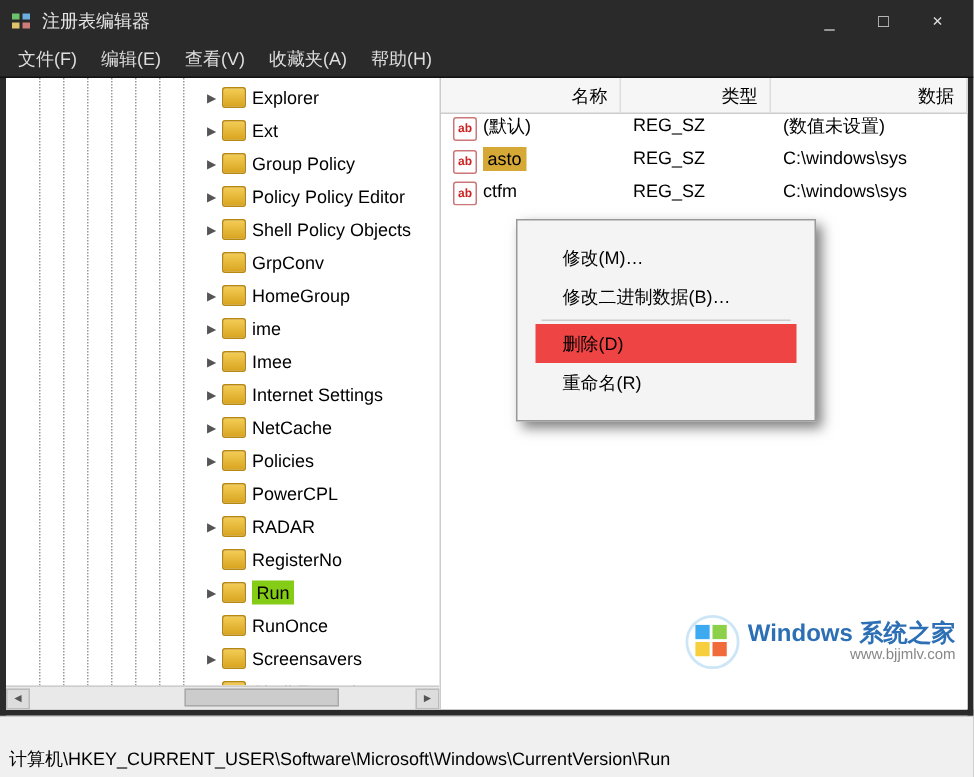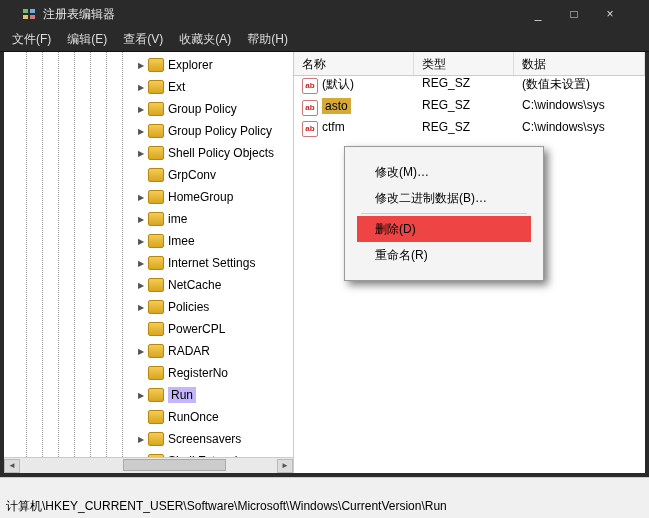--- a/index.html
+++ b/index.html
@@ -1,39 +1,39 @@
 <!DOCTYPE html>
 <html><head>
 <meta charset="utf-8">
 <style>
   * { box-sizing: border-box; margin: 0; padding: 0; }
   html, body { width: 649px; height: 518px; font-family: "Microsoft YaHei", "Segoe UI", sans-serif; font-size: 12px; overflow: hidden; background: #fff; }
   .window { width: 649px; height: 518px; background: #1a1a1a; display: flex; flex-direction: column; }
-  .titlebar { height: 28px; background: #2a2a2a; color: #e6e6e6; display: flex; align-items: center; padding: 0 21px; }
+  .titlebar { height: 28px; background: #2a2a2a; color: #e6e6e6; display: flex; align-items: center; padding: 0 6px; }
   .titlebar .icon { width: 16px; height: 16px; margin-right: 6px; }
   .titlebar .title { flex: 1; font-size: 12px; }
   .titlebar .wbtn { width: 36px; text-align: center; color: #ddd; font-size: 12px; }
   .menubar { height: 24px; background: #2a2a2a; color: #ddd; display: flex; align-items: center; padding: 0 4px; border-bottom: 1px solid #111; }
   .menubar .mitem { padding: 2px 8px; cursor: default; }
   .content { flex: 1; display: flex; background: #fff; border: 4px solid #2a2a2a; border-top: none; min-height: 0; position: relative; }
   .left-pane { width: 290px; border-right: 1px solid #ccc; overflow: hidden; position: relative; background: #fff; }
   .tree-wrap { position: absolute; left: 0; right: 0; top: 0; bottom: 16px; overflow: hidden; padding-top: 2px; }
   .tree-depth-lines { position: absolute; top: 0; bottom: 16px; left: 0; width: 140px; pointer-events: none; }
   .tree-depth-lines .dl { position: absolute; top: 0; bottom: 0; border-left: 1px dotted #999; }
   .tree-node { display: flex; align-items: center; height: 22px; padding-left: 132px; white-space: nowrap; }
-  .tree-node.selected .label { background: #c4b5fd; color: #000; padding: 1px 3px; }
+  .tree-node.selected .label { background: #84cc16; color: #000; padding: 1px 3px; }
   .tree-node .expander { width: 10px; height: 10px; margin-right: 2px; display: inline-flex; align-items: center; justify-content: center; color: #555; font-size: 8px; }
   .tree-node .folder { width: 16px; height: 14px; background: linear-gradient(#f3cc55,#d9a520); border: 1px solid #b8870f; border-radius: 2px; margin-right: 4px; flex-shrink: 0; }
   .tree-node .label { font-size: 12px; color: #000; }
   .hscroll { position: absolute; left: 0; right: 0; bottom: 0; height: 16px; background: #e9e9e9; border-top: 1px solid #ccc; display: flex; align-items: center; }
   .hscroll .arrow { width: 16px; height: 14px; background: #ddd; border: 1px solid #bbb; display: flex; align-items: center; justify-content: center; font-size: 8px; color: #555; }
   .hscroll .track { flex: 1; height: 14px; position: relative; }
   .hscroll .thumb { position: absolute; top: 0; height: 12px; background: #ccc; border: 1px solid #aaa; }
   .right-pane { flex: 1; display: flex; flex-direction: column; position: relative; background: #fff; overflow: hidden; }
-  .list-header { height: 24px; display: flex; border-bottom: 1px solid #ccc; background: #f6f6f6; }
+  .list-header { height: 24px; display: flex; border-bottom: 1px solid #ccc; background: #f6f6f6; text-align: right; }
   .list-header .col { border-right: 1px solid #ddd; padding: 4px 8px; font-size: 12px; color: #000; }
   .col-name { width: 120px; }
   .col-type { width: 100px; }
   .col-data { flex: 1; }
   .list-body { flex: 1; position: relative; }
   .row { height: 22px; display: flex; align-items: flex-start; }
   .row .cell { padding: 0 8px; font-size: 12px; overflow: hidden; white-space: nowrap; }
   .row .regicon { width: 16px; height: 16px; border: 1px solid #c77; background: #fff; color: #c22; font-size: 8px; font-weight: bold; display: inline-flex; align-items: center; justify-content: center; margin-right: 4px; border-radius: 2px; flex-shrink: 0; }
   .row.selected { }
   .row.selected .name-wrap { background: #d6a937; padding: 1px 3px; }
@@ -101,21 +101,21 @@
             <span class="label">Ext</span>
           </div>
           <div class="tree-node">
             <span class="expander">▶</span>
             <span class="folder"></span>
             <span class="label">Group Policy</span>
           </div>
           <div class="tree-node">
             <span class="expander">▶</span>
             <span class="folder"></span>
-            <span class="label">Group Policy Policy</span>
+            <span class="label">Policy Policy Editor</span>
           </div>
           <div class="tree-node">
             <span class="expander">▶</span>
             <span class="folder"></span>
             <span class="label">Shell Policy Objects</span>
           </div>
           <div class="tree-node">
             <span class="expander"></span>
             <span class="folder"></span>
             <span class="label">GrpConv</span>
@@ -222,18 +222,33 @@
     </div>
 
     <div class="context-menu" id="ctx">
         <div class="cm-item">修改(M)…</div>
         <div class="cm-item">修改二进制数据(B)…</div>
         <div class="cm-sep"></div>
         <div class="cm-item hover">删除(D)</div>
         <div class="cm-item">重命名(R)</div>
       </div>
 
+    <div class="watermark">
+      <span class="wm-logo">
+        <svg viewBox="0 0 40 40" width="38" height="38">
+          <rect x="8" y="8" width="10" height="10" fill="#3da9f0"></rect>
+          <rect x="20" y="8" width="10" height="10" fill="#8cd04a"></rect>
+          <rect x="8" y="20" width="10" height="10" fill="#f7cf3d"></rect>
+          <rect x="20" y="20" width="10" height="10" fill="#f06a3a"></rect>
+          <circle cx="20" cy="20" r="18" fill="none" stroke="#cde6f7" stroke-width="2"></circle>
+        </svg>
+      </span>
+      <span>
+        <div class="wm-text-main">Windows 系统之家</div>
+        <div class="wm-text-sub">www.bjjmlv.com</div>
+      </span>
+    </div>
 
   </div>
 
   <div class="statusbar">计算机\HKEY_CURRENT_USER\Software\Microsoft\Windows\CurrentVersion\Run</div>
 
 </div>
 
 </body></html>

